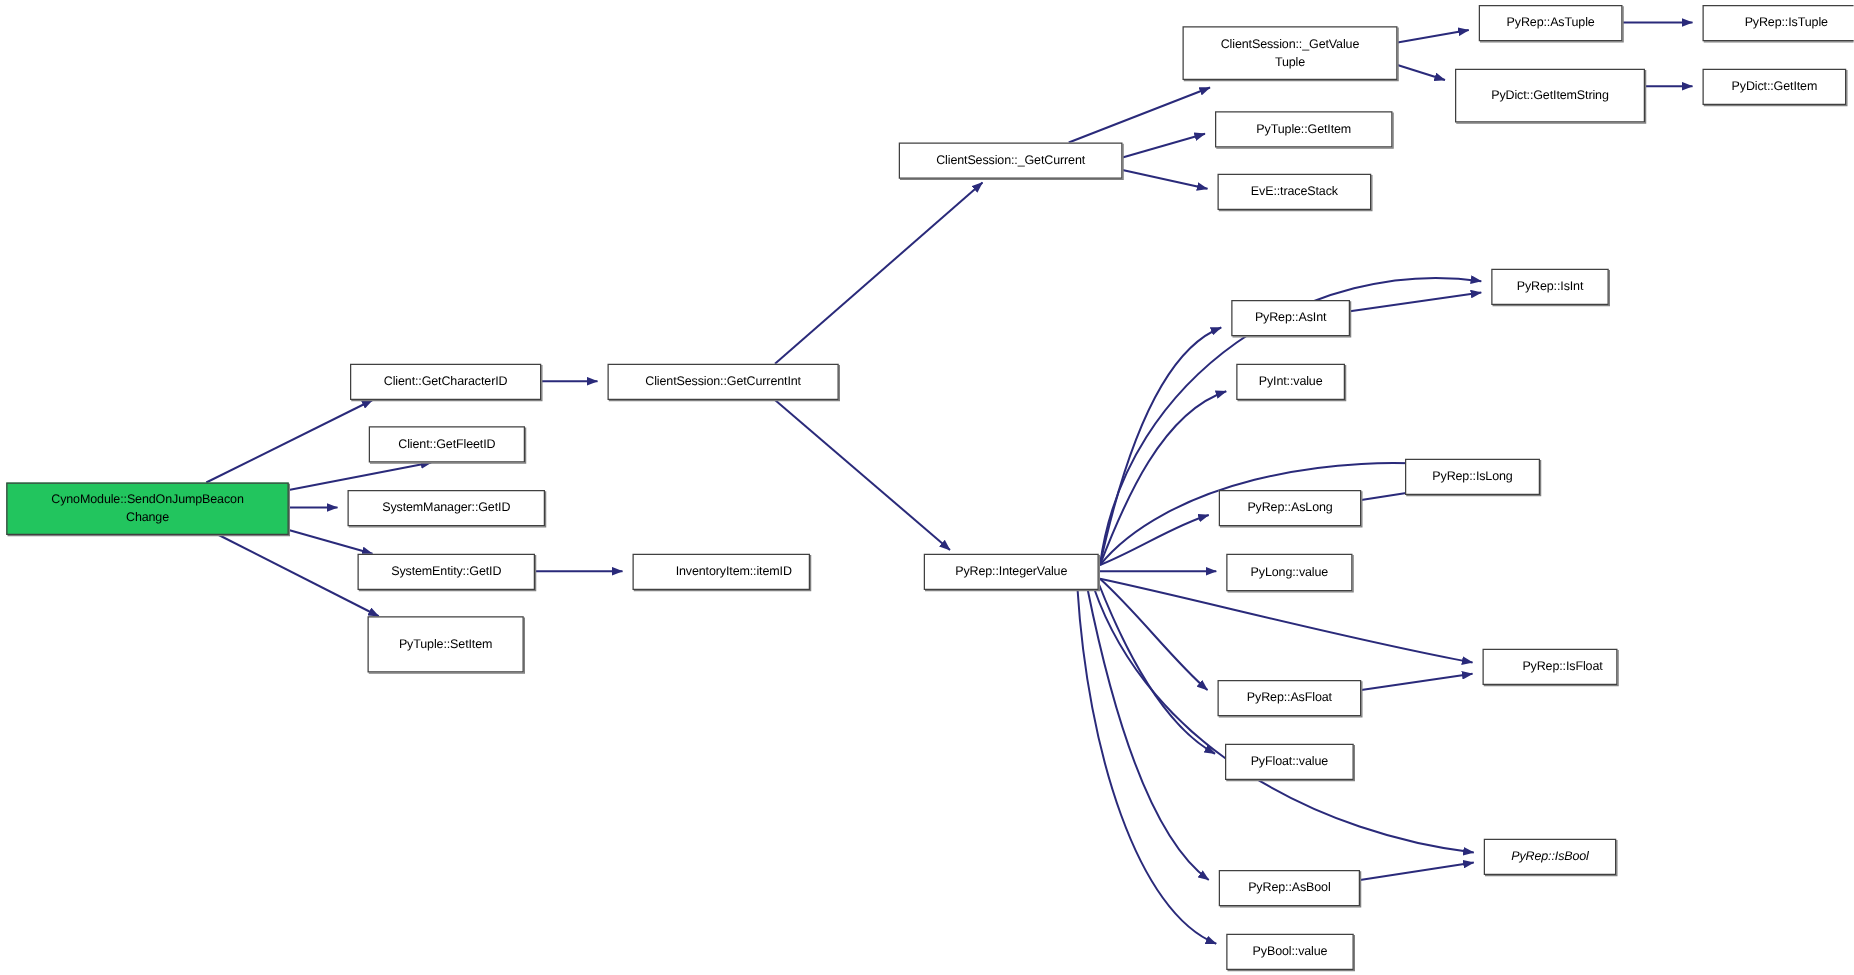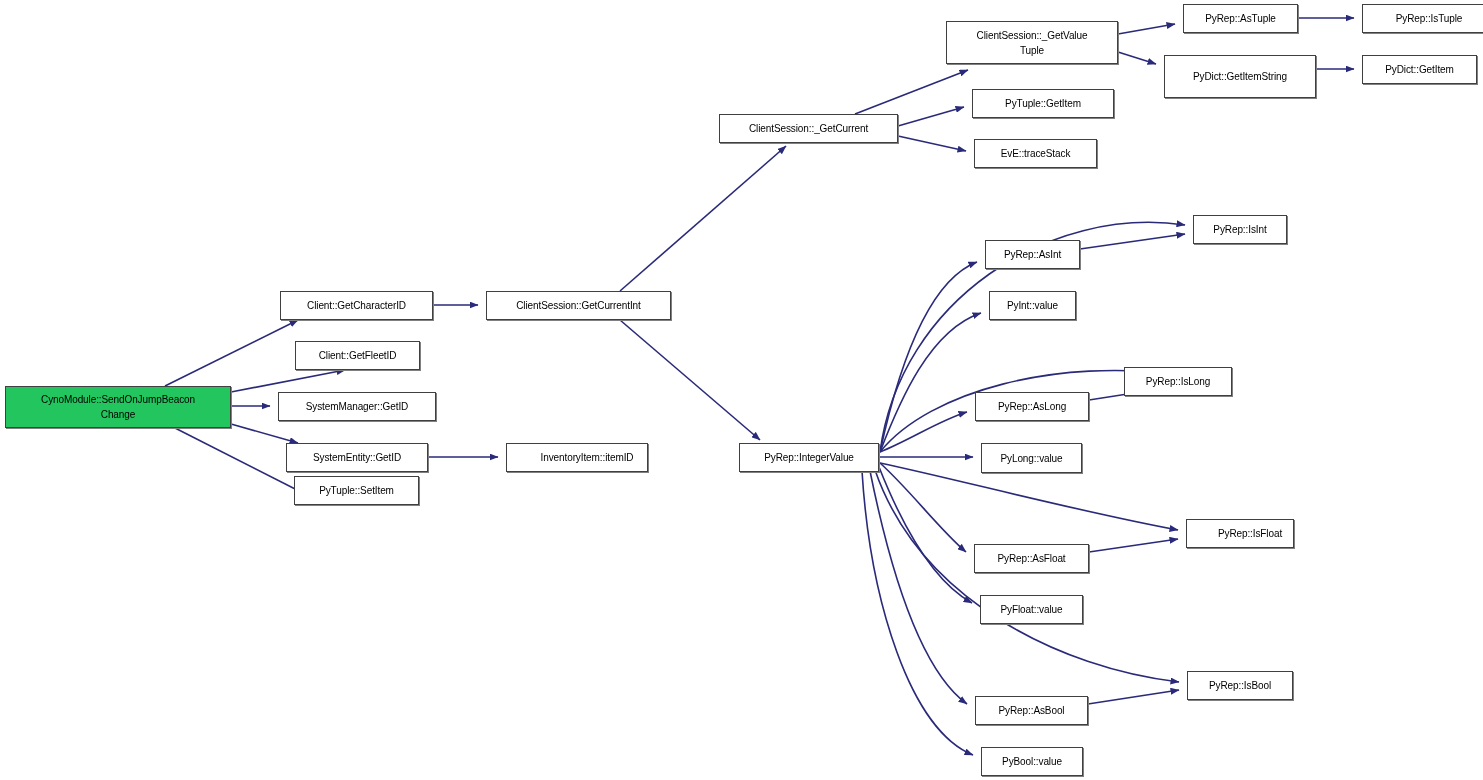--- a/index.html
+++ b/index.html
@@ -76,21 +76,21 @@
         <path d="M 1088,704 L 1179,690" fill="none" stroke="#2a2a7a" stroke-width="1.6" marker-end="url(#arrowhead)"></path>
       </g>
   </svg>
   <div id="node-layer">
       <div class="node root" style="left: 5px; top: 386px; width: 226px; height: 42px;">CynoModule::SendOnJumpBeacon
 Change</div>
       <div class="node" style="left: 280px; top: 291px; width: 153px; height: 29px;">Client::GetCharacterID</div>
       <div class="node" style="left: 295px; top: 341px; width: 125px; height: 29px;">Client::GetFleetID</div>
       <div class="node" style="left: 278px; top: 392px; width: 158px; height: 29px;">SystemManager::GetID</div>
       <div class="node" style="left: 286px; top: 443px; width: 142px; height: 29px;">SystemEntity::GetID</div>
-      <div class="node" style="left: 294px; top: 476px; width: 125px; height: 29px;">PyTuple::SetItem</div>
+      <div class="node" style="left: 294px; top: 493px; width: 125px; height: 45px;">PyTuple::SetItem</div>
       <div class="node" style="left: 506px; top: 443px; width: 142px; height: 29px; padding-left: 20px;">InventoryItem::itemID</div>
       <div class="node" style="left: 486px; top: 291px; width: 185px; height: 29px;">ClientSession::GetCurrentInt</div>
       <div class="node" style="left: 719px; top: 114px; width: 179px; height: 29px;">ClientSession::_GetCurrent</div>
       <div class="node" style="left: 946px; top: 21px; width: 172px; height: 43px;">ClientSession::_GetValue
 Tuple</div>
       <div class="node" style="left: 972px; top: 89px; width: 142px; height: 29px;">PyTuple::GetItem</div>
       <div class="node" style="left: 974px; top: 139px; width: 123px; height: 29px;">EvE::traceStack</div>
       <div class="node" style="left: 1183px; top: 4px; width: 115px; height: 29px;">PyRep::AsTuple</div>
       <div class="node" style="left: 1362px; top: 4px; width: 134px; height: 29px;">PyRep::IsTuple</div>
       <div class="node" style="left: 1164px; top: 55px; width: 152px; height: 43px;">PyDict::GetItemString</div>
@@ -100,15 +100,15 @@
       <div class="node" style="left: 989px; top: 291px; width: 87px; height: 29px;">PyInt::value</div>
       <div class="node" style="left: 1193px; top: 215px; width: 94px; height: 29px;">PyRep::IsInt</div>
       <div class="node" style="left: 975px; top: 392px; width: 114px; height: 29px;">PyRep::AsLong</div>
       <div class="node" style="left: 981px; top: 443px; width: 101px; height: 30px;">PyLong::value</div>
       <div class="node" style="left: 1124px; top: 367px; width: 108px; height: 29px;">PyRep::IsLong</div>
       <div class="node" style="left: 974px; top: 544px; width: 115px; height: 29px;">PyRep::AsFloat</div>
       <div class="node" style="left: 980px; top: 595px; width: 103px; height: 29px;">PyFloat::value</div>
       <div class="node" style="left: 1186px; top: 519px; width: 108px; height: 29px; padding-left: 20px;">PyRep::IsFloat</div>
       <div class="node" style="left: 975px; top: 696px; width: 113px; height: 29px;">PyRep::AsBool</div>
       <div class="node" style="left: 981px; top: 747px; width: 102px; height: 29px;">PyBool::value</div>
-      <div class="node" style="left: 1187px; top: 671px; width: 106px; height: 29px;">PyRep::IsBool</div>
+      <div class="node" style="left: 1187px; top: 671px; width: 106px; height: 29px; font-style: italic;">PyRep::IsBool</div>
     </div>
 </div>
 
 </body></html>

